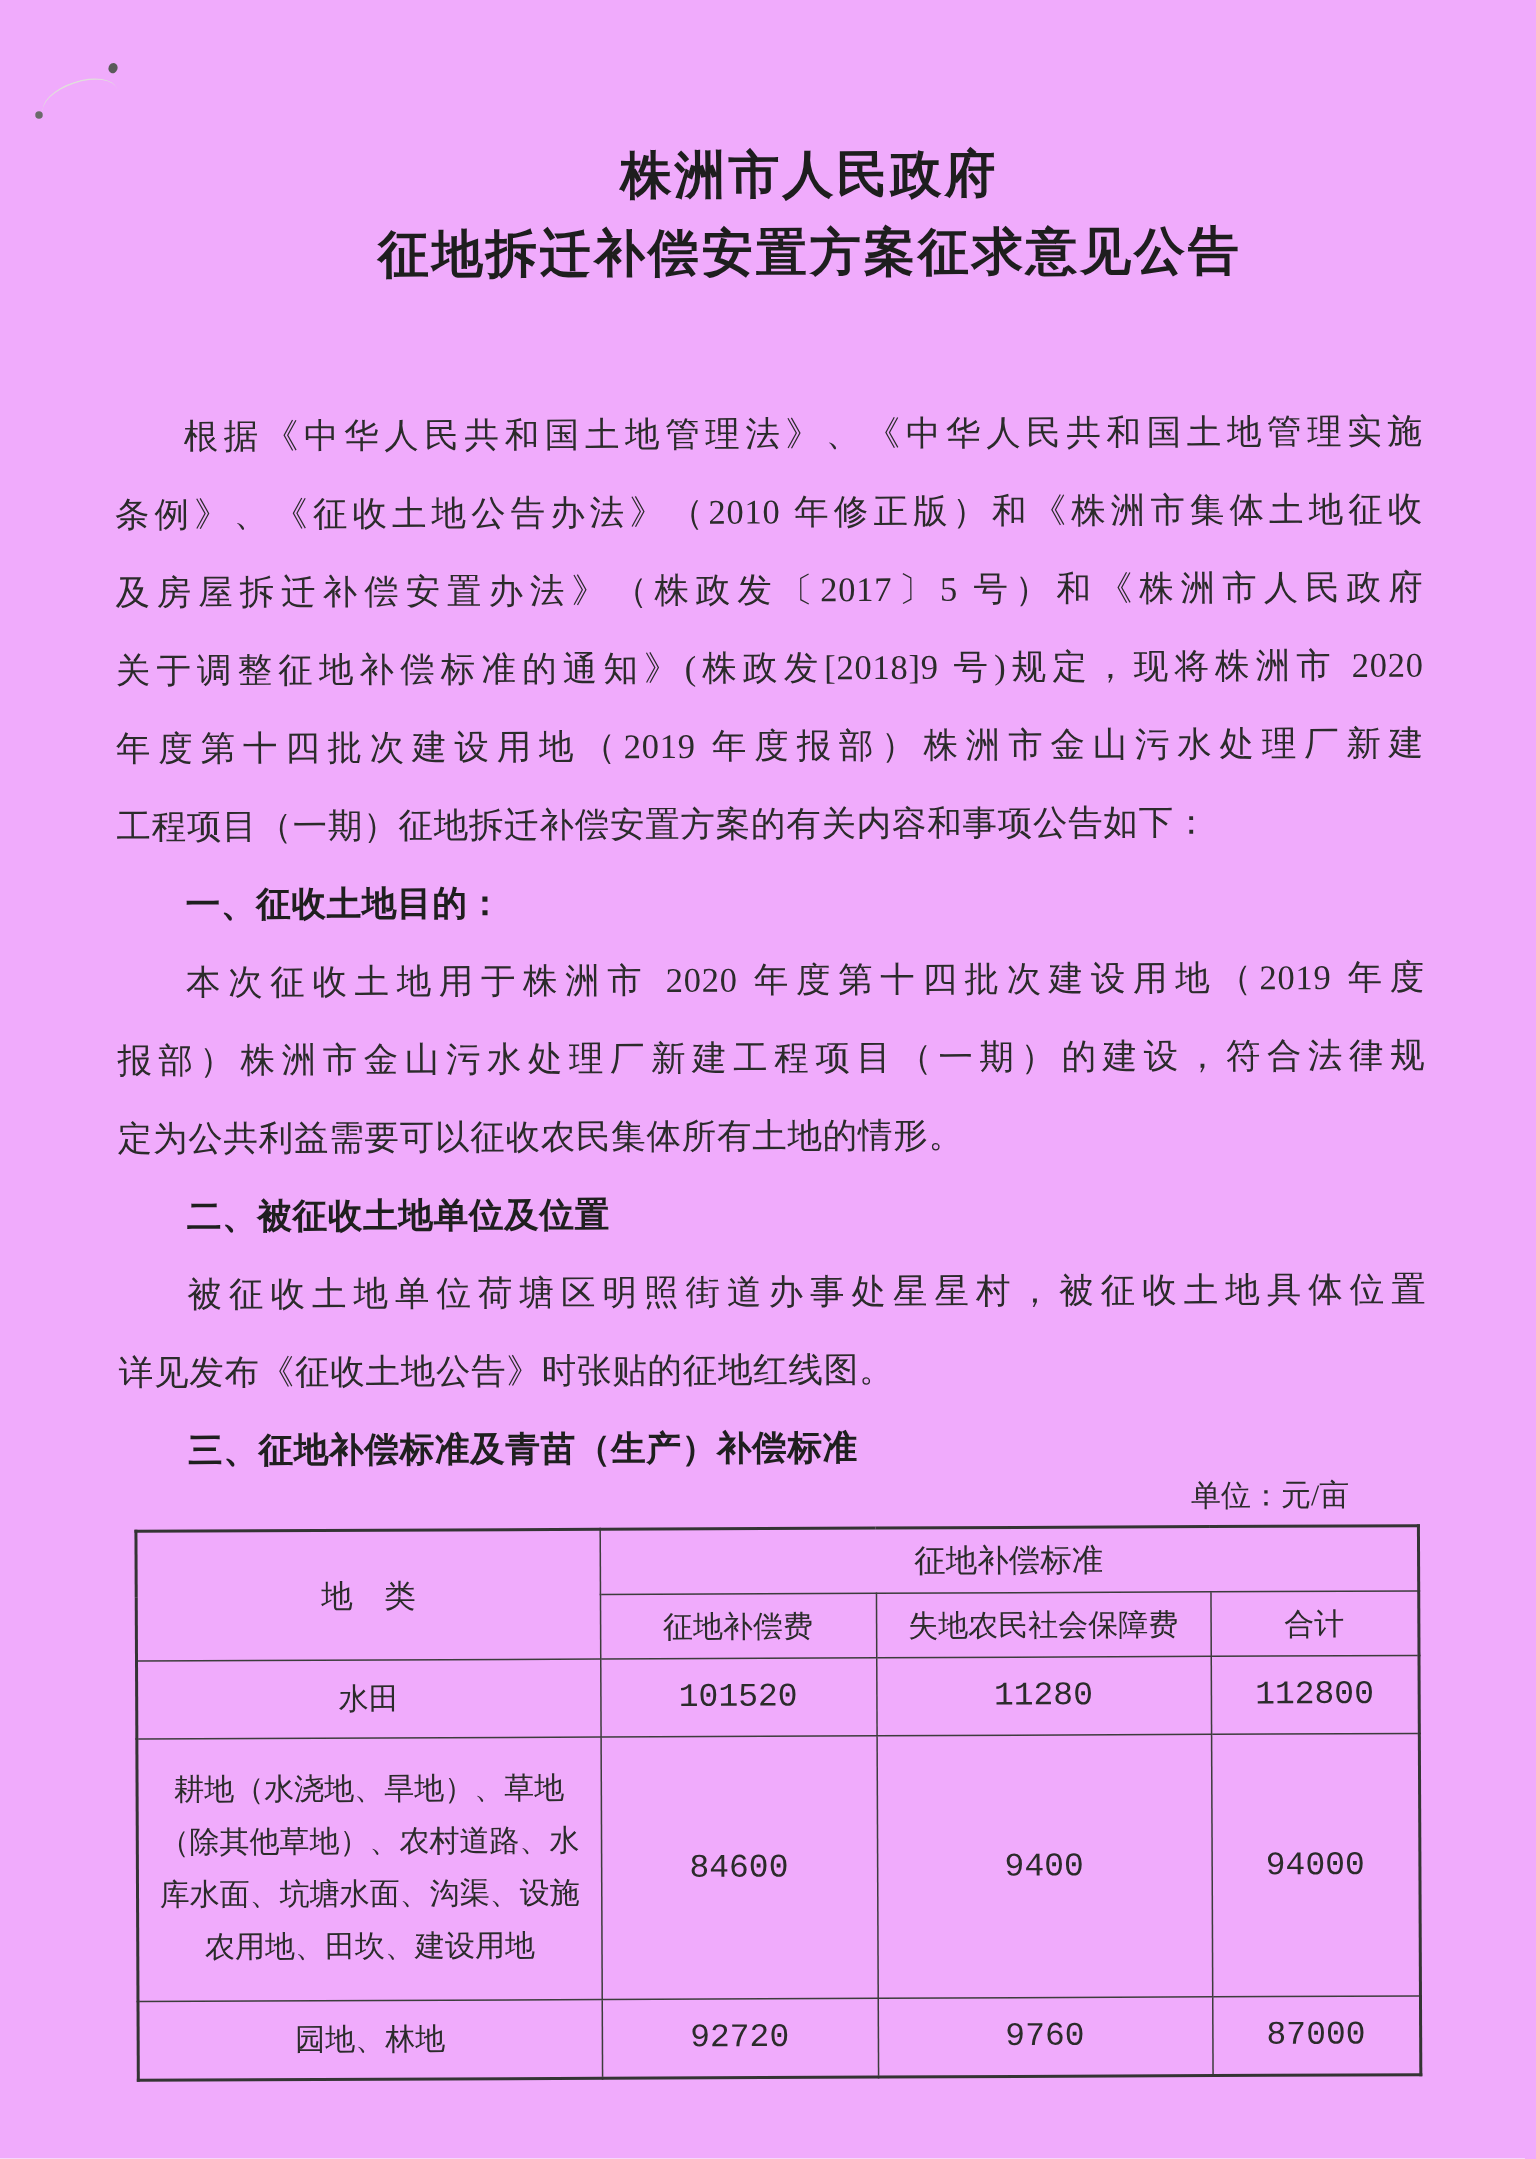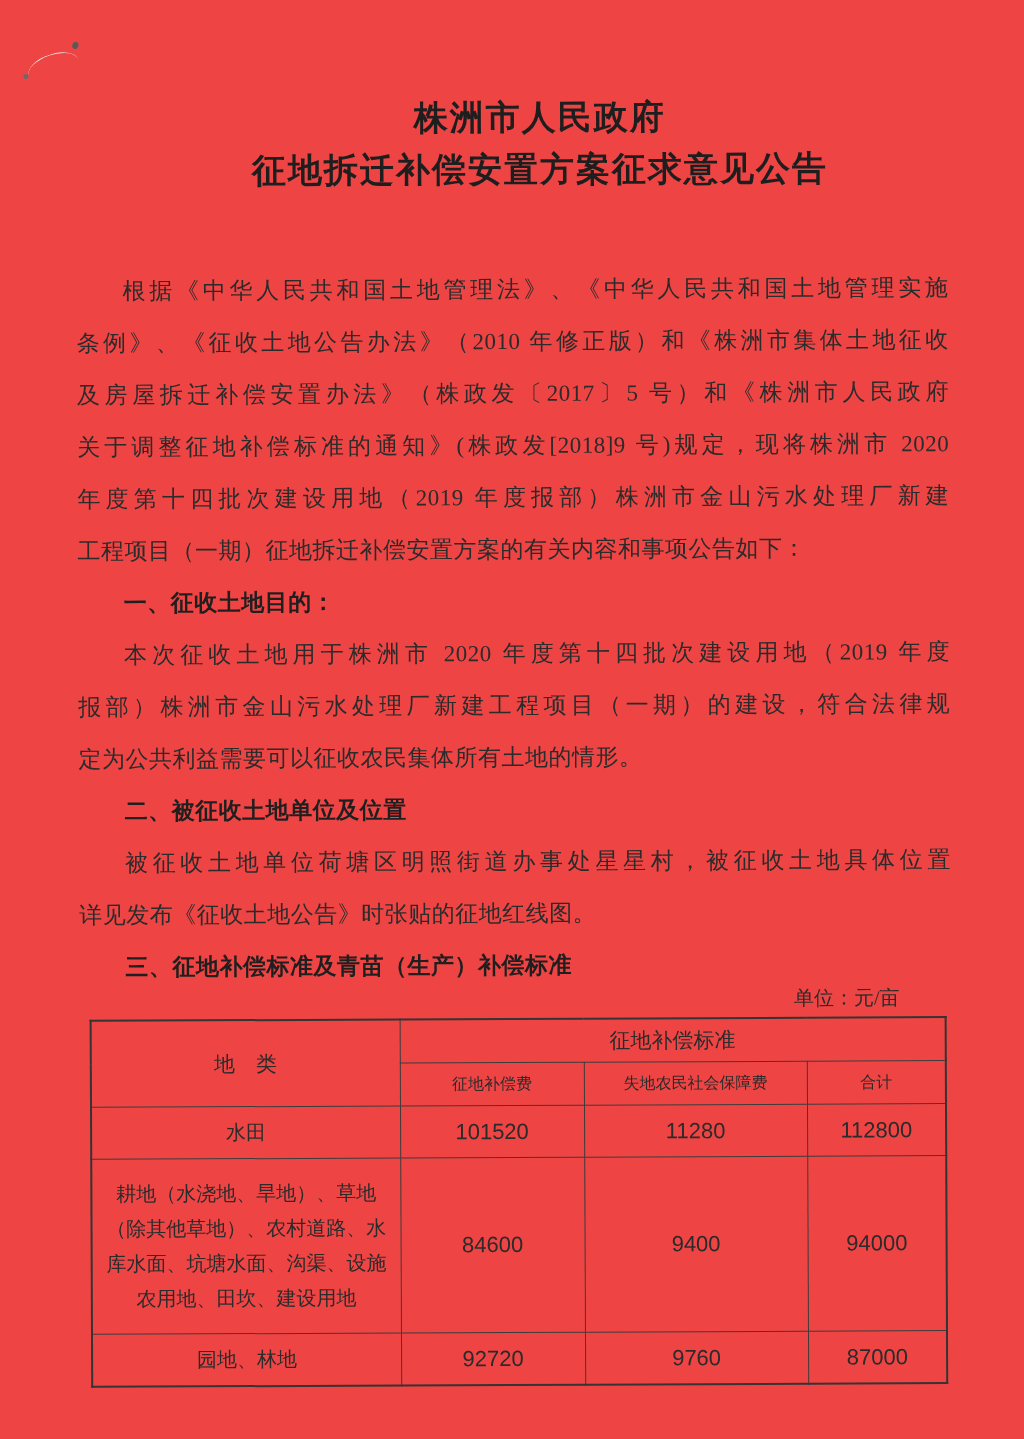--- a/index.html
+++ b/index.html
@@ -5,21 +5,21 @@
   html, body {
     margin: 0;
     padding: 0;
     background: #fcfcfb;
     font-family: "Liberation Serif", "DejaVu Serif", serif;
   }
   .page {
     position: relative;
     width: 1024px;
     height: 1439px;
-    background: #ef4444;
+    background: #f0abfc;
     overflow: hidden;
     color: #262626;
   }
   .sheet {
     position: absolute;
     inset: 0;
     transform: rotate(-0.25deg);
     transform-origin: 50% 45%;
   }
   
@@ -85,25 +85,25 @@
     color: #2b2b2b;
     padding: 0 6px;
     overflow: hidden;
   }
   .col-landtype { width: 309px; }
   .col-comp     { width: 184px; }
   .col-social   { width: 223px; }
   .col-total    { width: 139px; }
 
   tr.hrow1 td { height: 42px; font-size: 21px; }
-  tr.hrow2 td { height: 42px; font-size: 16px; text-align: center; }
+  tr.hrow2 td { height: 42px; font-size: 20px; text-align: center; }
   tr.r-small td { height: 51px; }
   tr.r-tall  td { height: 174px; }
   td.landtype-head { font-size: 22px; }
-  td.num { font-size: 22px; font-family: Liberation Sans, sans-serif; }
+  td.num { font-size: 22px; font-family: Liberation Mono, monospace; }
   td.lt  { font-size: 20px; }
   td.lt-long {
     font-size: 20px;
     line-height: 35px;
     text-align: justify;
     text-align-last: center;
     padding: 0 12px;
   }
 </style>
 </head>

